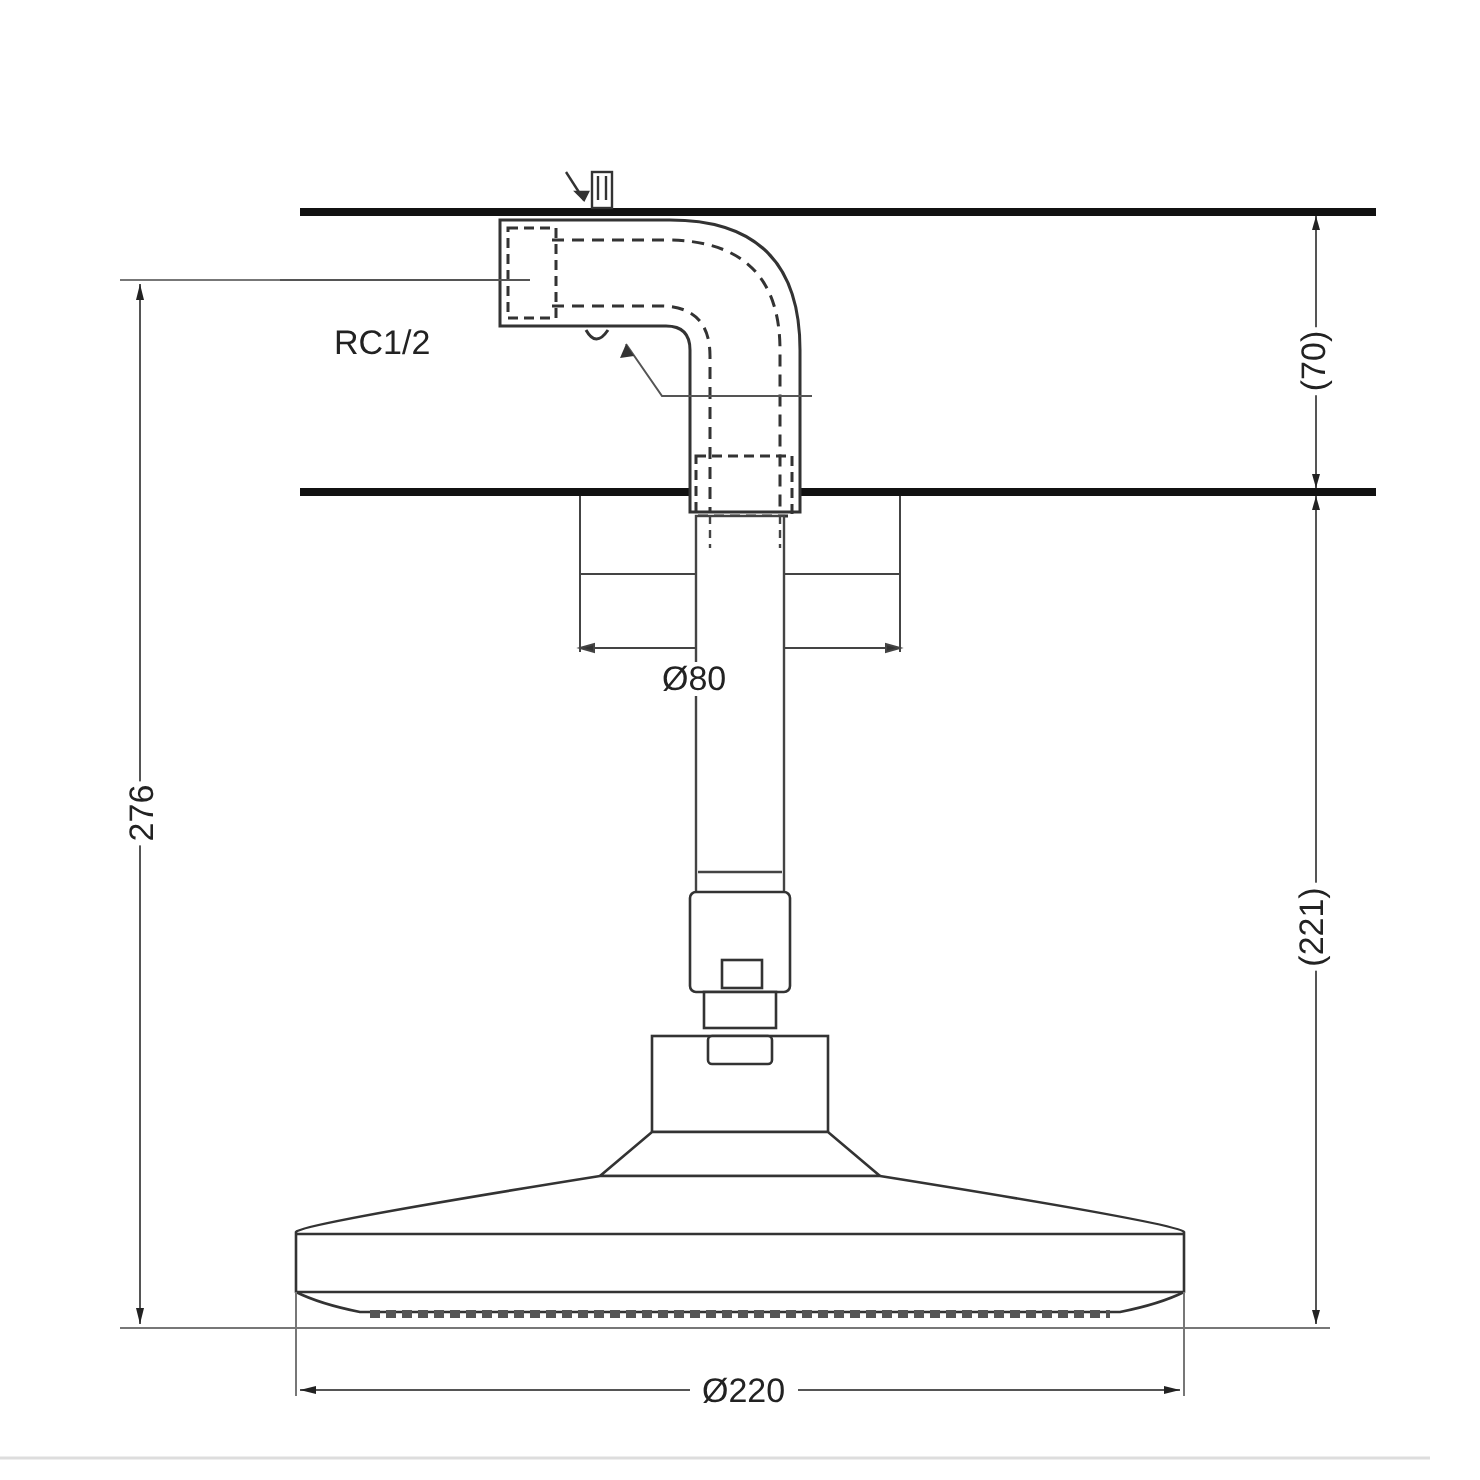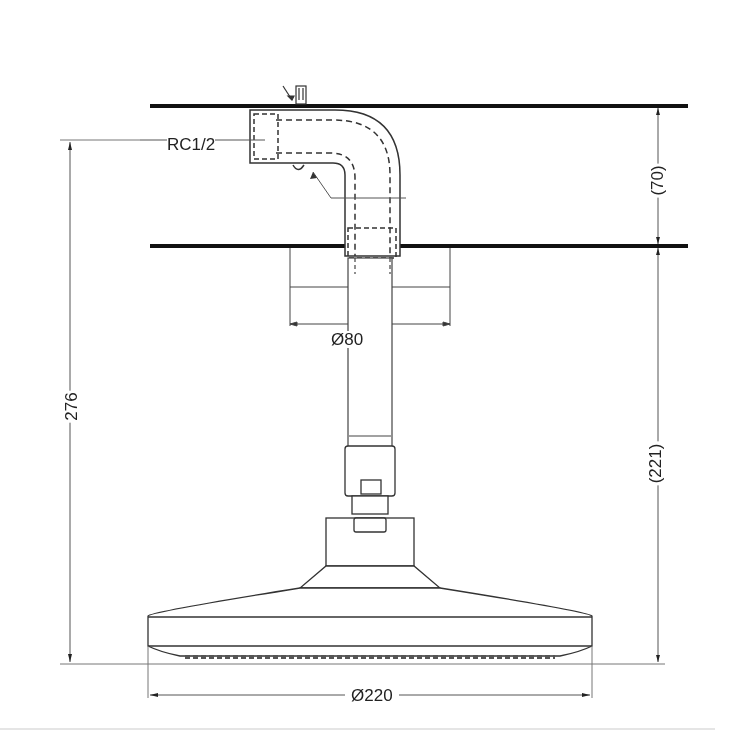--- a/index.html
+++ b/index.html
@@ -89,19 +89,19 @@
     <polygon points="658,108 656,115 660,115" fill="#222"></polygon>
     <polygon points="658,244 656,237 660,237" fill="#222"></polygon>
 
     <line x1="658" y1="248" x2="658" y2="662" stroke="#555" stroke-width="1"></line>
     <polygon points="658,248 656,255 660,255" fill="#222"></polygon>
     <polygon points="658,662 656,655 660,655" fill="#222"></polygon>
 
     <line x1="0" y1="729" x2="715" y2="729" stroke="#ddd" stroke-width="1.5"></line>
   </svg>
 
-  <div class="lbl" style="left:167px; top:136px;">RC1/2</div>
+  <div class="lbl" style="left:167px; top:163px;">RC1/2</div>
   <div class="lbl" style="left:331px; top:331px;">Ø80</div>
   <div class="lbl" style="left:345px; top:687px; padding:0 6px;">Ø220</div>
   <div class="lbl vert" style="left:55px; top:394px; padding:4px 2px;">276</div>
   <div class="lbl vert" style="left:640px; top:168px; padding:4px 2px;">(70)</div>
   <div class="lbl vert" style="left:634px; top:449px; padding:6px 2px;">(221)</div>
 </div>
 
 </body></html>

